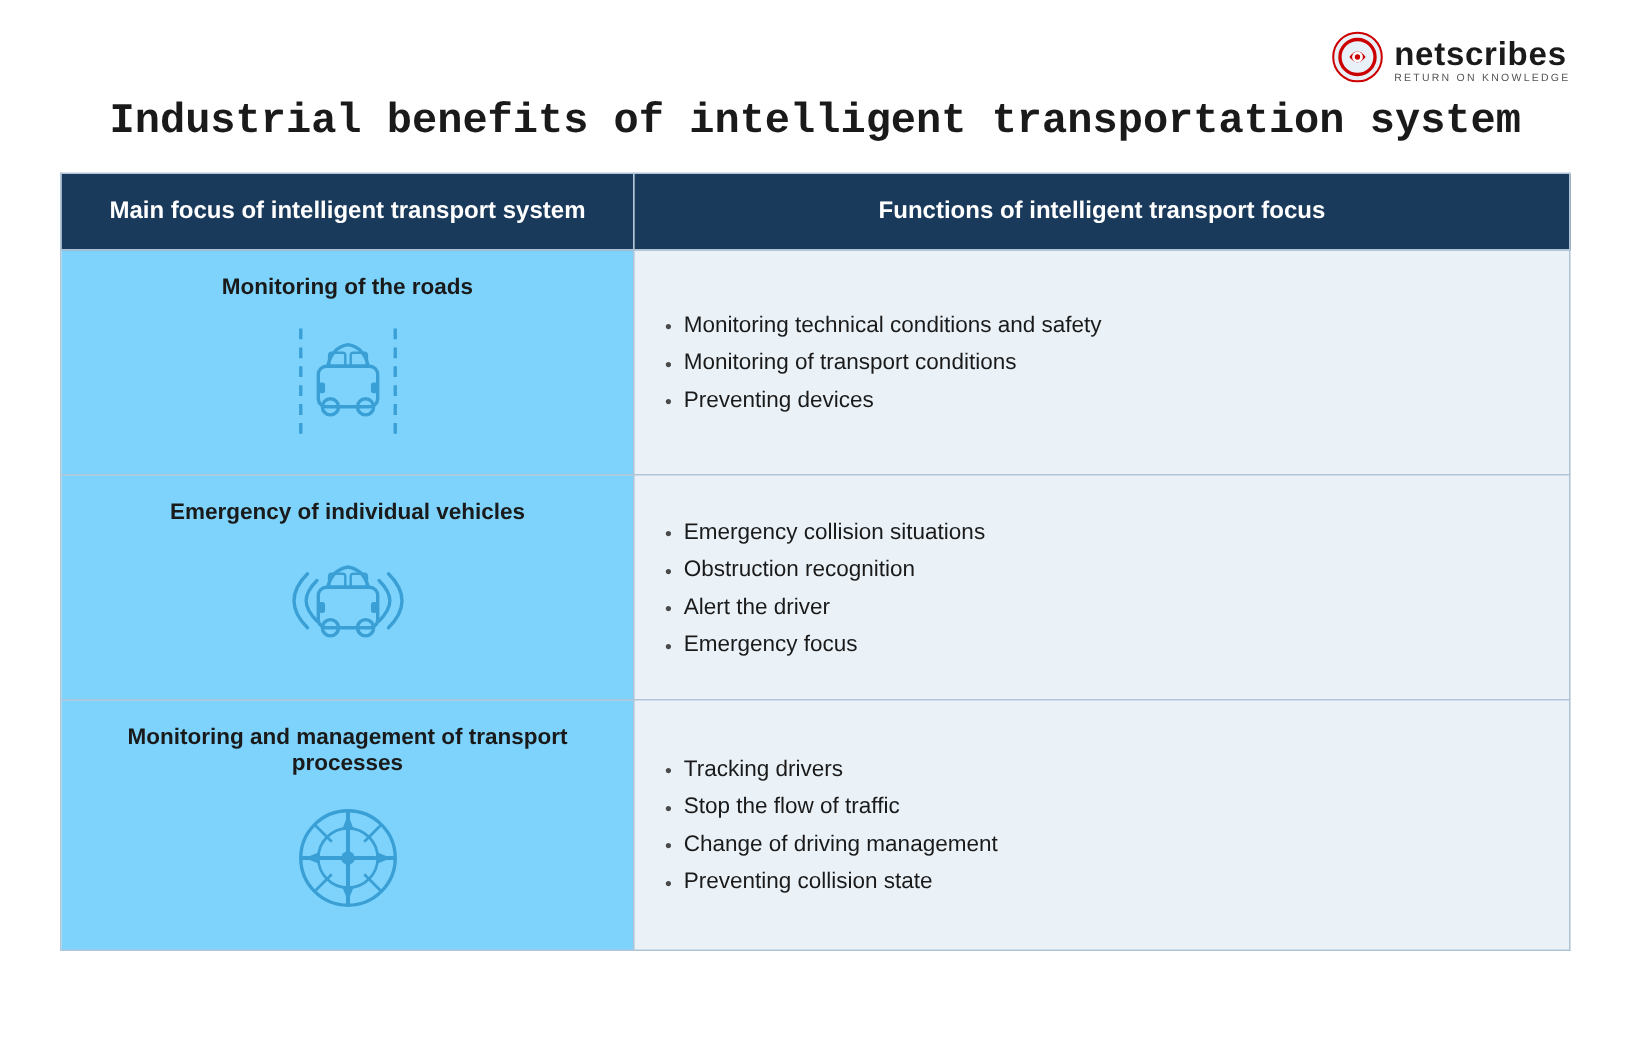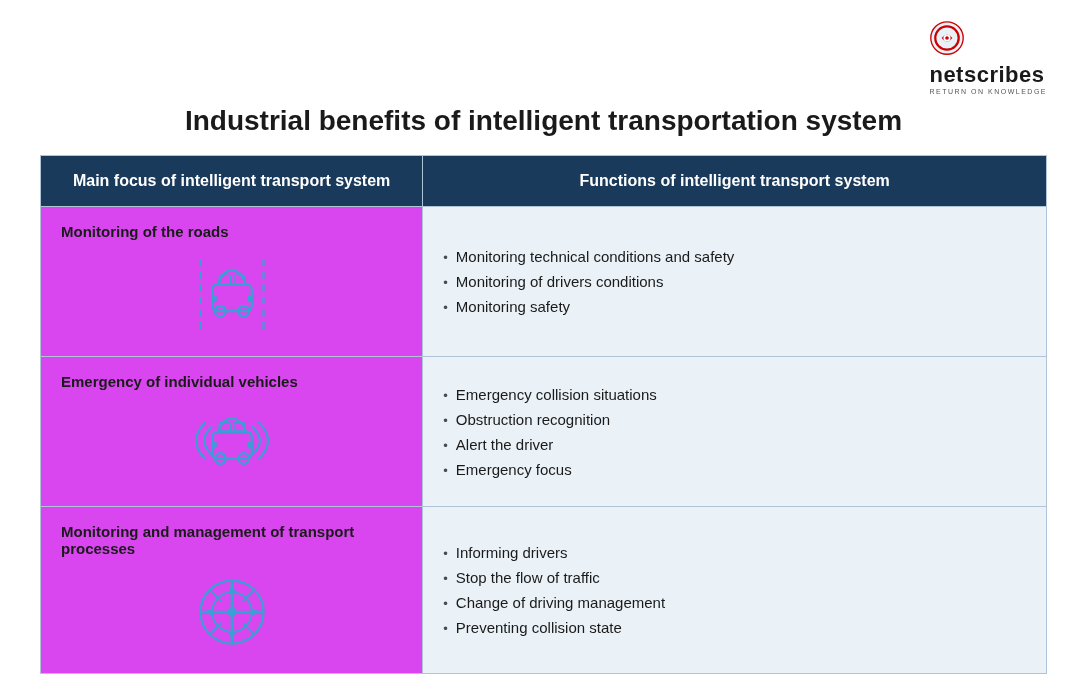--- a/index.html
+++ b/index.html
@@ -18,23 +18,22 @@
     .header-bar {
       width: 100%;
       display: flex;
       justify-content: flex-end;
       align-items: center;
       margin-bottom: 10px;
     }
 
     .logo-container {
       display: flex;
-      align-items: flex-start;
+      align-items: flex-end;
       gap: 6px;
-      flex-direction: column;
     }
 
     .logo-icon {
       width: 36px;
       height: 36px;
     }
 
     .logo-text {
       display: flex;
       flex-direction: column;
@@ -54,20 +53,21 @@
       text-transform: uppercase;
     }
 
     .page-title {
       font-size: 28px;
       font-weight: bold;
       color: #1a1a1a;
       text-align: center;
       margin-bottom: 18px;
       width: 100%;
+      font-family: Liberation Mono, monospace;
     }
 
     .main-table {
       width: 100%;
       border-collapse: collapse;
       border: 1.5px solid #b0c4d8;
       padding-left: 11px;
     }
 
     .main-table th {
@@ -80,22 +80,22 @@
       border: 1.5px solid #b0c4d8;
     }
 
     .main-table td {
       border: 1.5px solid #b0c4d8;
       vertical-align: middle;
       padding: 16px 20px;
     }
 
     .focus-cell {
-      background: #d946ef;
-      text-align: left;
+      background: #7dd3fc;
+      text-align: center;
       width: 38%;
     }
 
     .functions-cell {
       background: #eaf2f8;
       width: 62%;
       vertical-align: top;
       padding-top: 20px;
     }
 
@@ -153,21 +153,21 @@
     </div>
   </div>
 </div>
 
 <h1 class="page-title">Industrial benefits of intelligent transportation system</h1>
 
 <table class="main-table">
   <thead>
     <tr>
       <th>Main focus of intelligent transport system</th>
-      <th>Functions of intelligent transport system</th>
+      <th>Functions of intelligent transport focus</th>
     </tr>
   </thead>
   <tbody>
 
     <tr>
       <td class="focus-cell">
         <div class="focus-title">Monitoring of the roads</div>
         <div class="icon-area">
 
           <svg viewBox="0 0 100 100" width="90" height="90">
@@ -191,25 +191,25 @@
         </div>
       </td>
       <td class="functions-cell">
         <ul class="function-list">
           <li>
             <span class="bullet">•</span>
             <span>Monitoring technical conditions and safety</span>
           </li>
           <li>
             <span class="bullet">•</span>
-            <span>Monitoring of drivers conditions</span>
-          </li>
-          <li>
-            <span class="bullet">•</span>
-            <span>Monitoring safety</span>
+            <span>Monitoring of transport conditions</span>
+          </li>
+          <li>
+            <span class="bullet">•</span>
+            <span>Preventing devices</span>
           </li>
         </ul>
       </td>
     </tr>
 
     <tr>
       <td class="focus-cell">
         <div class="focus-title">Emergency of individual vehicles</div>
         <div class="icon-area">
 
@@ -286,21 +286,21 @@
             <polygon points="82,50 72,46 72,54" fill="#3a9fd5"></polygon>
 
             <circle cx="50" cy="50" r="5" fill="#3a9fd5"></circle>
           </svg>
         </div>
       </td>
       <td class="functions-cell">
         <ul class="function-list">
           <li>
             <span class="bullet">•</span>
-            <span>Informing drivers</span>
+            <span>Tracking drivers</span>
           </li>
           <li>
             <span class="bullet">•</span>
             <span>Stop the flow of traffic</span>
           </li>
           <li>
             <span class="bullet">•</span>
             <span>Change of driving management</span>
           </li>
           <li>

